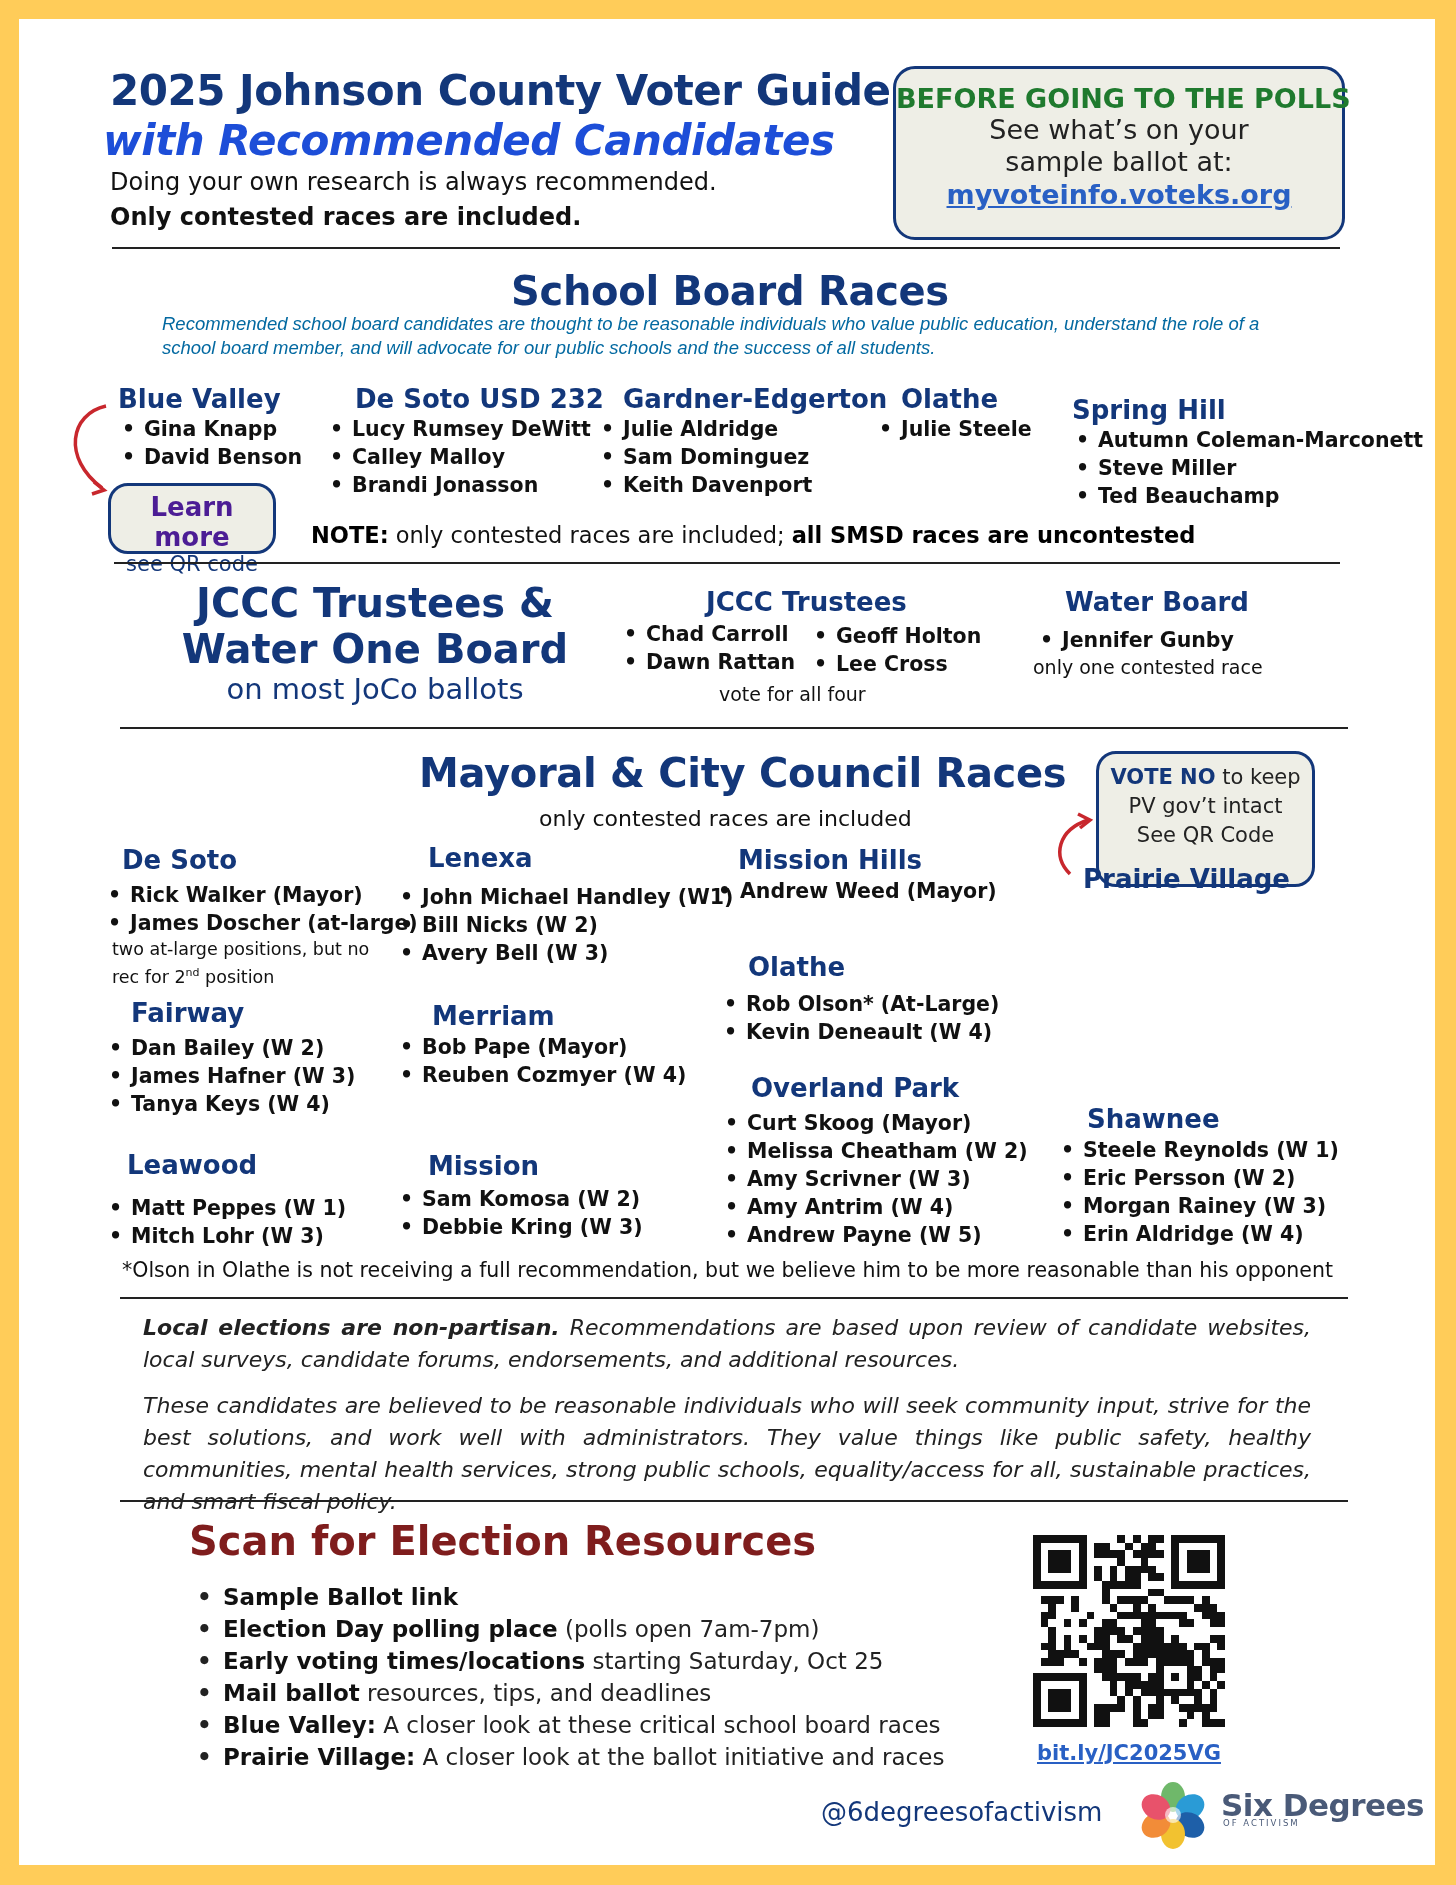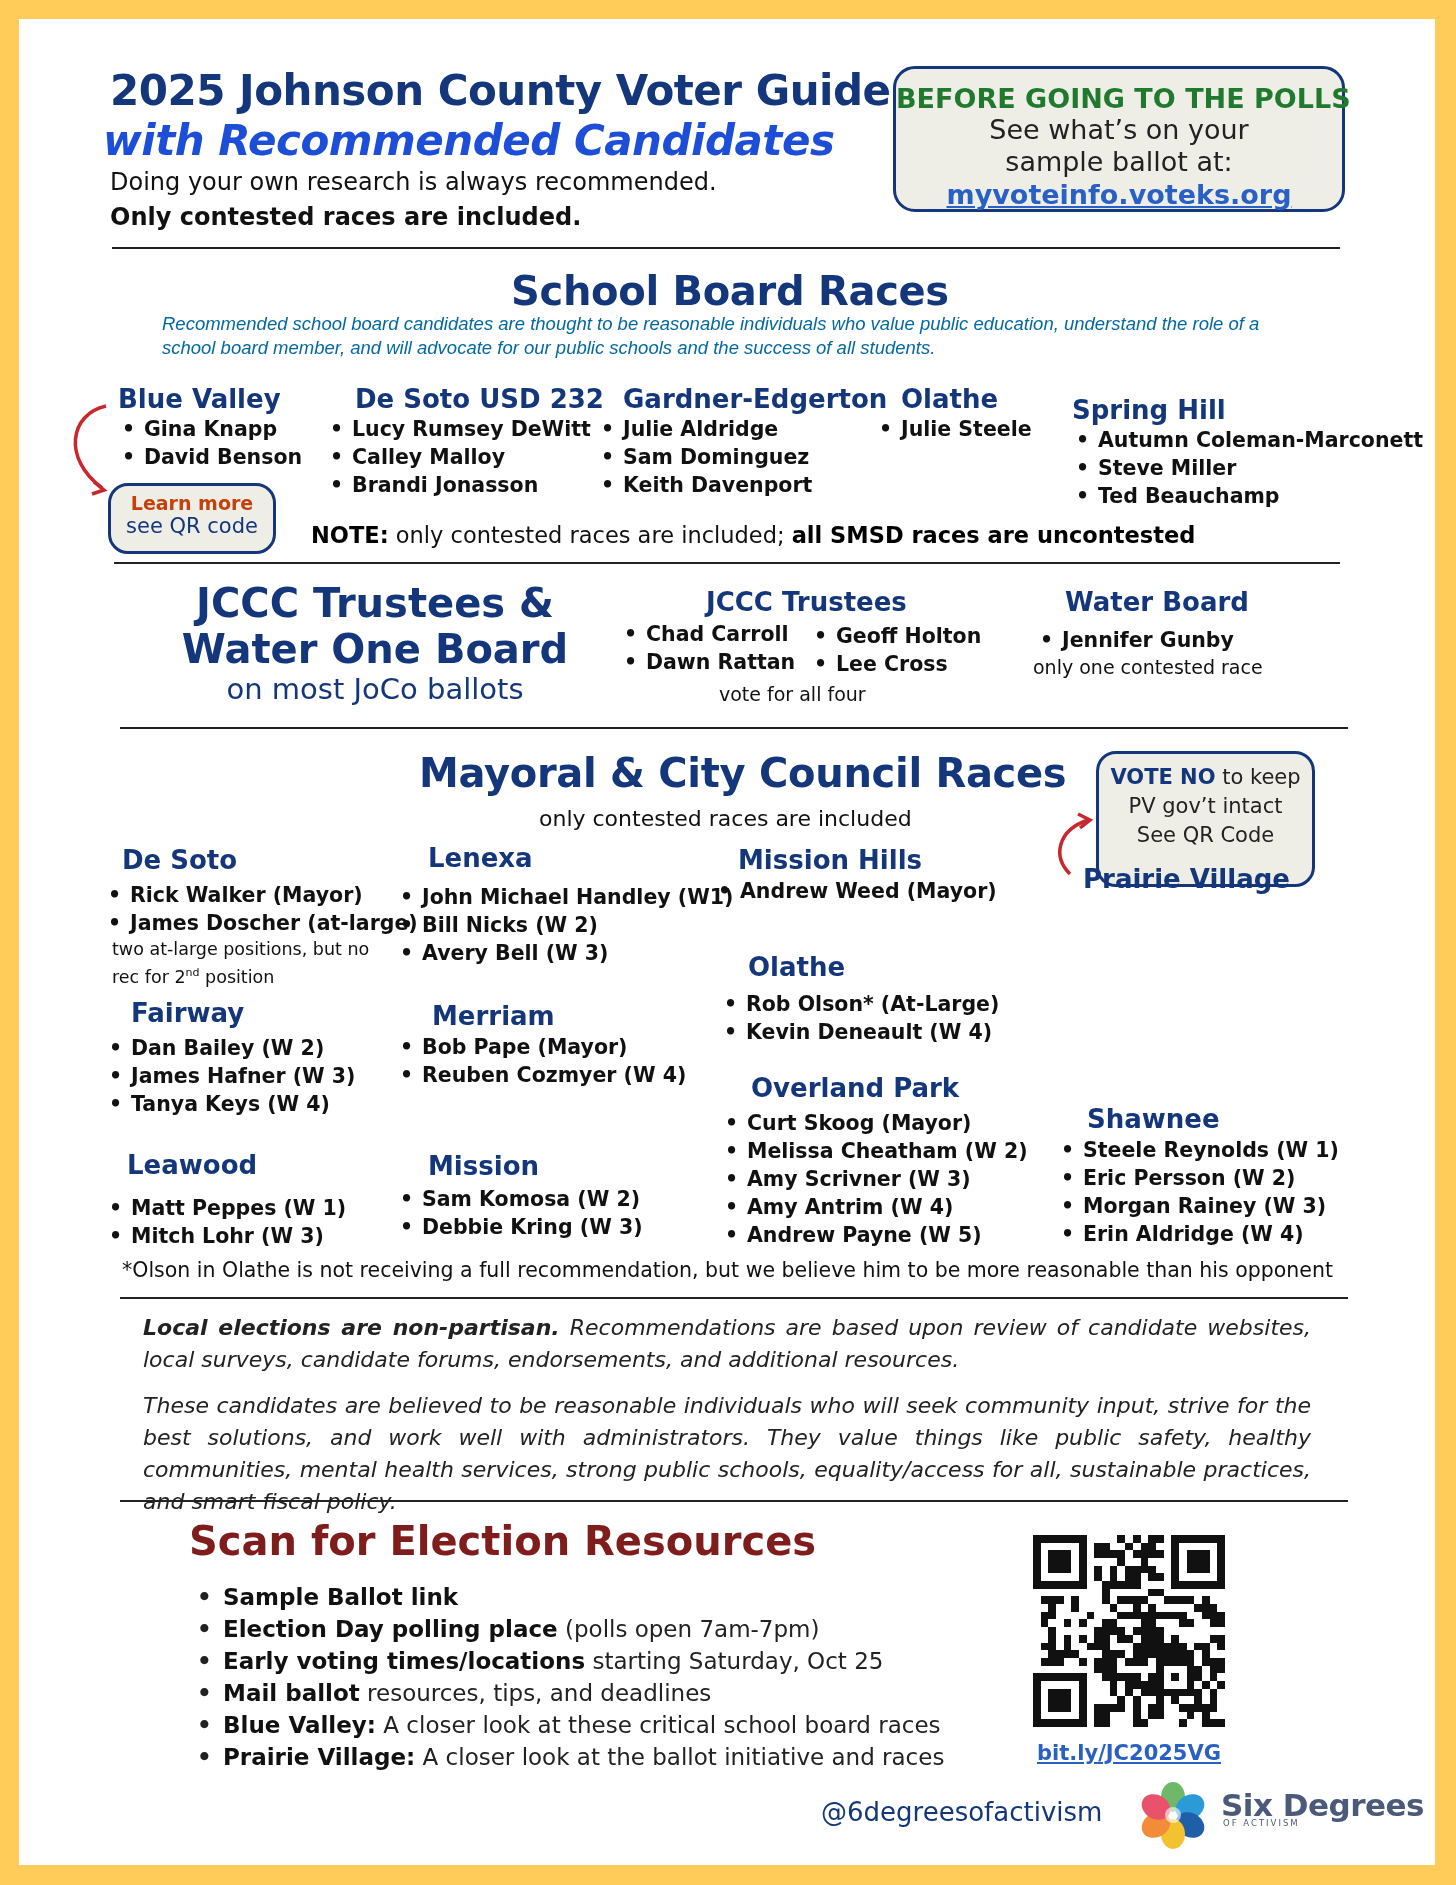--- a/index.html
+++ b/index.html
@@ -18,42 +18,42 @@
   .abs { position: absolute; }
   .hr { position: absolute; height: 2px; background: #222; }
 
   
   .title1 { left: 110px; top: 66px; font-size: 42px; font-weight: bold; color: #13377A; letter-spacing: -0.5px; white-space: nowrap; }
   .title2 { left: 103px; top: 116px; font-size: 42px; font-weight: bold; color: #1d4ed8; letter-spacing: -0.5px; white-space: nowrap; font-style: italic; }
   .sub1 { left: 110px; top: 168px; font-size: 24px; color: #111; white-space: nowrap; }
   .sub2 { left: 110px; top: 203px; font-size: 24px; font-weight: bold; color: #111; white-space: nowrap; }
 
   .polls-box {
-    left: 893px; top: 66px; width: 452px; height: 146px;
+    left: 893px; top: 66px; width: 452px; height: 174px;
     border: 3px solid #13377A; border-radius: 22px; background: #EEEEE6;
     text-align: center;
   }
   .polls-box .h { font-size: 27px; font-weight: bold; color: #1F7A2E; margin-top: 14px; white-space: nowrap; }
   .polls-box .t { font-size: 27px; color: #222; line-height: 32px; }
   .polls-box .lnk { font-size: 27px; font-weight: bold; color: #2960C4; text-decoration: underline; line-height: 34px; }
 
   .section-title { font-size: 40px; font-weight: bold; color: #13377A; white-space: nowrap; letter-spacing: -0.3px; }
   .desc { left: 162px; top: 312px; width: 1110px; font-family: "Liberation Sans", sans-serif; font-style: italic; font-size: 18.5px; color: #0369a1; line-height: 24px; }
 
   .col-h { font-size: 26px; font-weight: bold; color: #13377A; white-space: nowrap; }
   ul.names { list-style: none; }
   ul.names li { position: relative; padding-left: 26px; font-size: 20.5px; font-weight: bold; color: #111; line-height: 28px; white-space: nowrap; }
   ul.names li::before { content: "•"; position: absolute; left: 4px; top: 0; font-weight: bold; }
   .small { font-size: 17.5px; color: #111; line-height: 24px; }
 
   .learn-box {
     left: 108px; top: 483px; width: 168px; height: 71px;
     border: 3px solid #13377A; border-radius: 20px; background: #EEEEE6; text-align: center;
   }
-  .learn-box .a { font-size: 19px; font-weight: bold; color: #c2410c; margin-top: 6px; }
+  .learn-box .a { font-size: 26px; font-weight: bold; color: #4c1d95; margin-top: 6px; }
   .learn-box .c { font-size: 21px; color: #13377A; }
 
   .note { left: 311px; top: 522px; font-size: 22.5px; color: #111; white-space: nowrap; }
   .note .nb { font-weight: bold; color: #000000; }
 
   .jccc-big { left: 165px; top: 580px; width: 420px; text-align: center; }
   .jccc-big .l1, .jccc-big .l2 { font-size: 40px; font-weight: bold; color: #13377A; line-height: 46px; white-space: nowrap; }
   .jccc-big .l3 { font-size: 29px; color: #13377A; line-height: 34px; }
 
   .vote-no-box {

